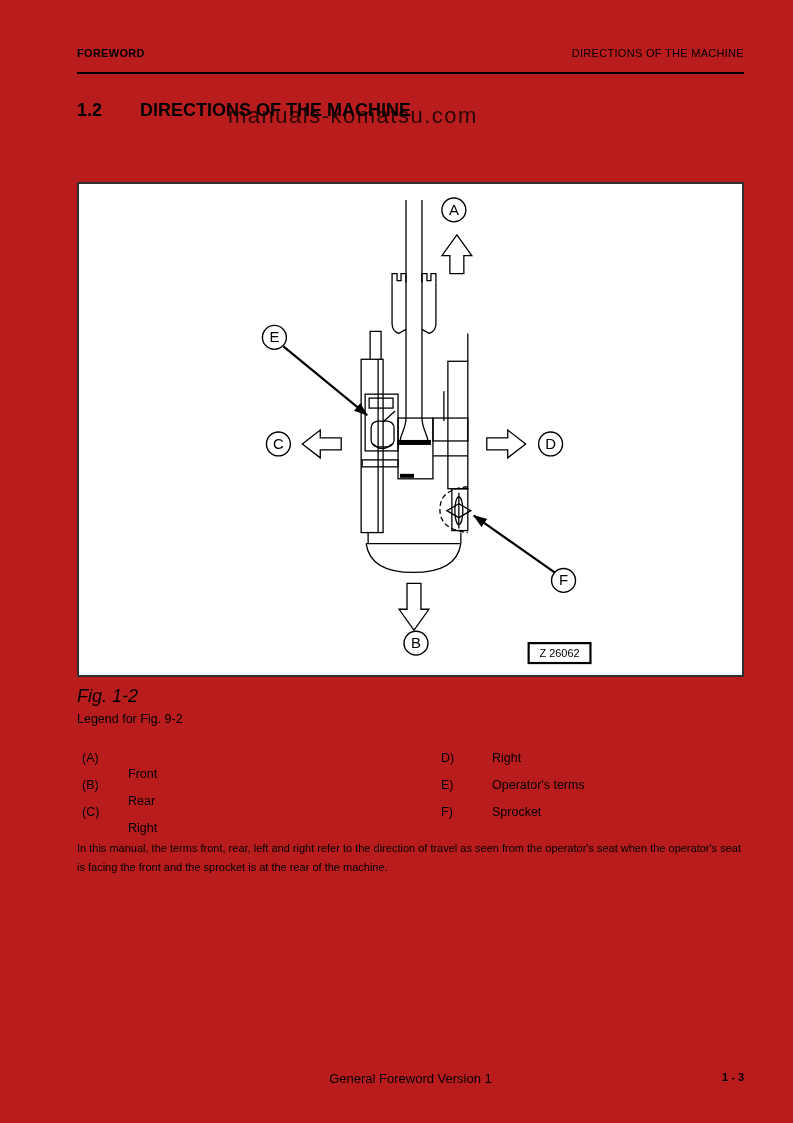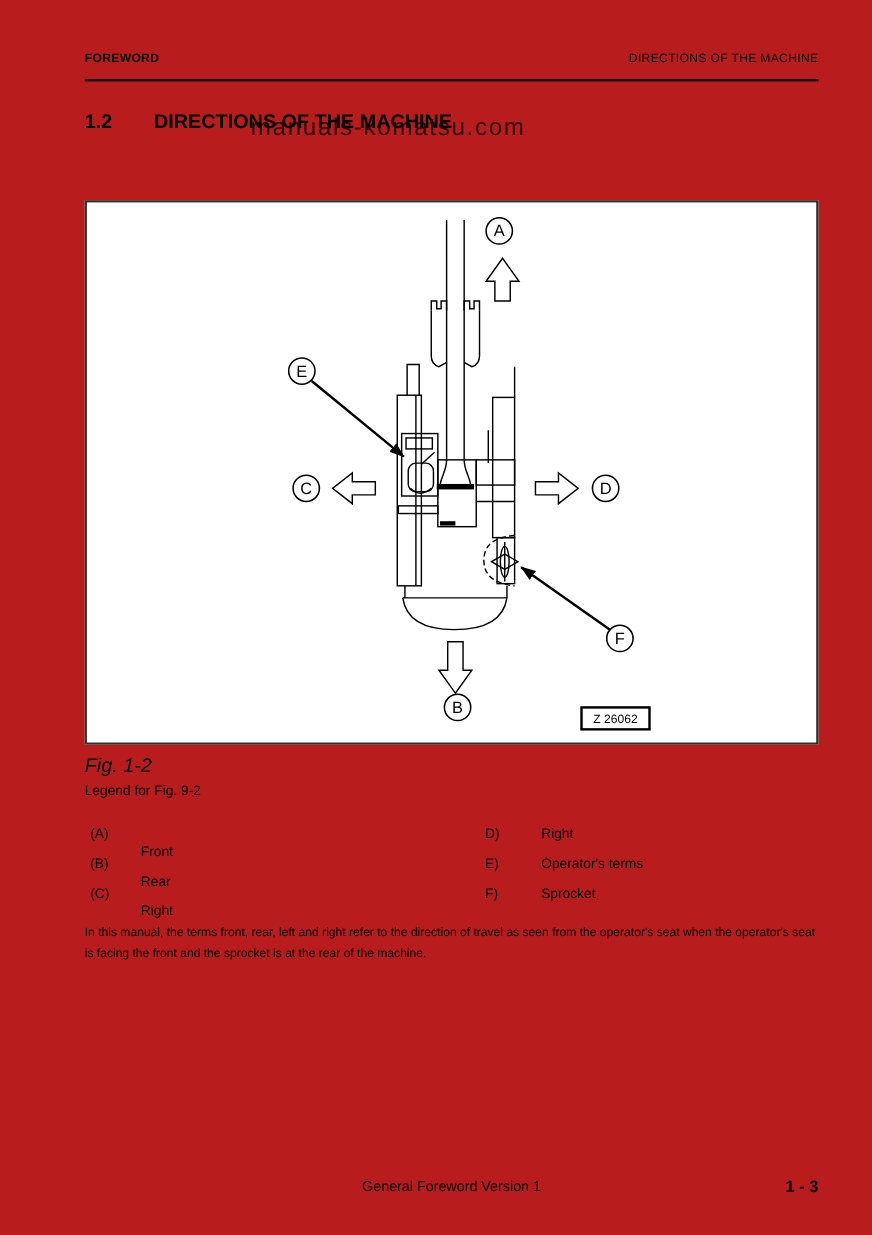--- a/index.html
+++ b/index.html
@@ -27,21 +27,21 @@
   .fig-caption { position:absolute; left:77px; top:686px; font-size:18px; font-style:italic; }
   .legend-head { position:absolute; left:77px; top:712px; font-size:12.5px; }
   .lg { position:absolute; font-size:12.5px; }
   .lg-key-l { left:82px; }  .lg-lab-l { left:128px;margin-top:16px; }
   .lg-key-r { left:441px; } .lg-lab-r { left:492px; }
   .row1 { top:751px; } .row2 { top:778px; } .row3 { top:805px; }
 
   .body-par { position:absolute; left:77px; top:839px; width:672px; font-size:11px; line-height:19px; }
 
   .ftr-center { position:absolute; left:77px; top:1071px; width:667px; text-align:center; font-size:13px; }
-  .ftr-page   { position:absolute; right:49px; top:1071px; font-size:15px; font-weight:600;margin-left:44px; }
+  .ftr-page   { position:absolute; right:49px; top:1071px; font-size:11px; font-weight:600;margin-left:44px; }
 
   svg text { font-family:"Liberation Sans", sans-serif; }
 </style>
 </head>
 <body>
 
 <div class="page">
 
   <div class="hdr-left">FOREWORD</div>
   <div class="hdr-right">DIRECTIONS OF THE MACHINE</div>

